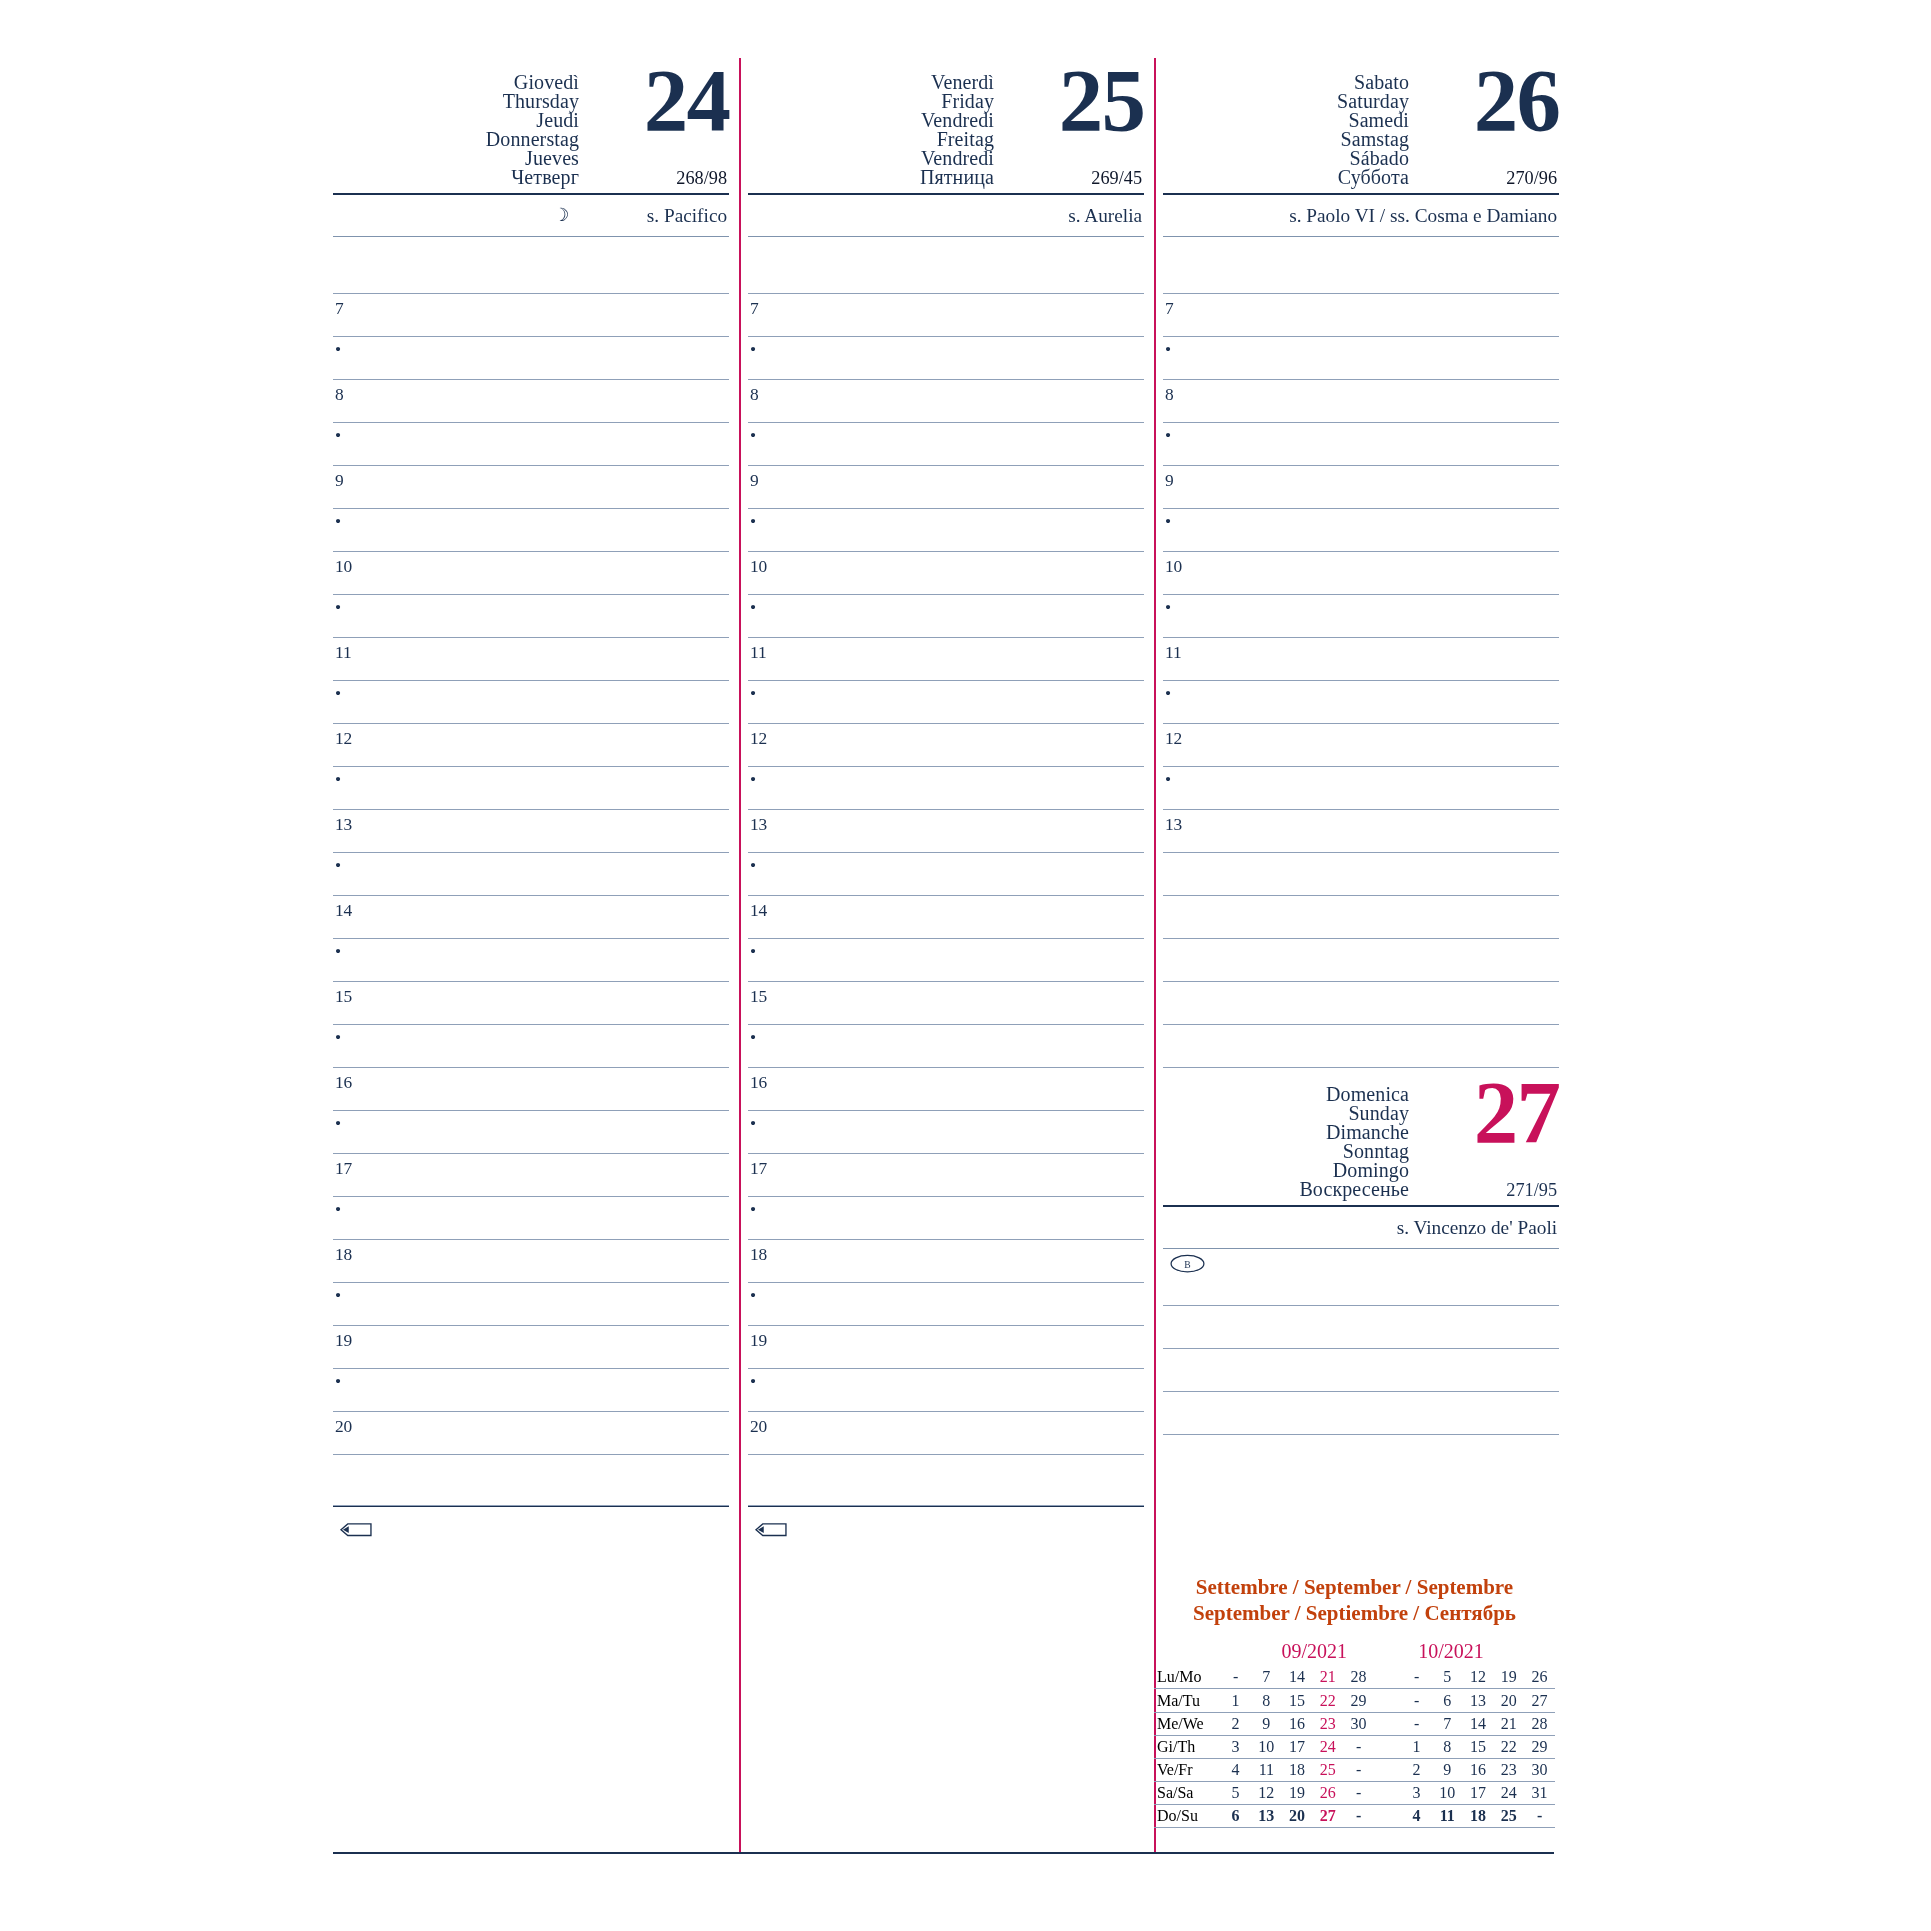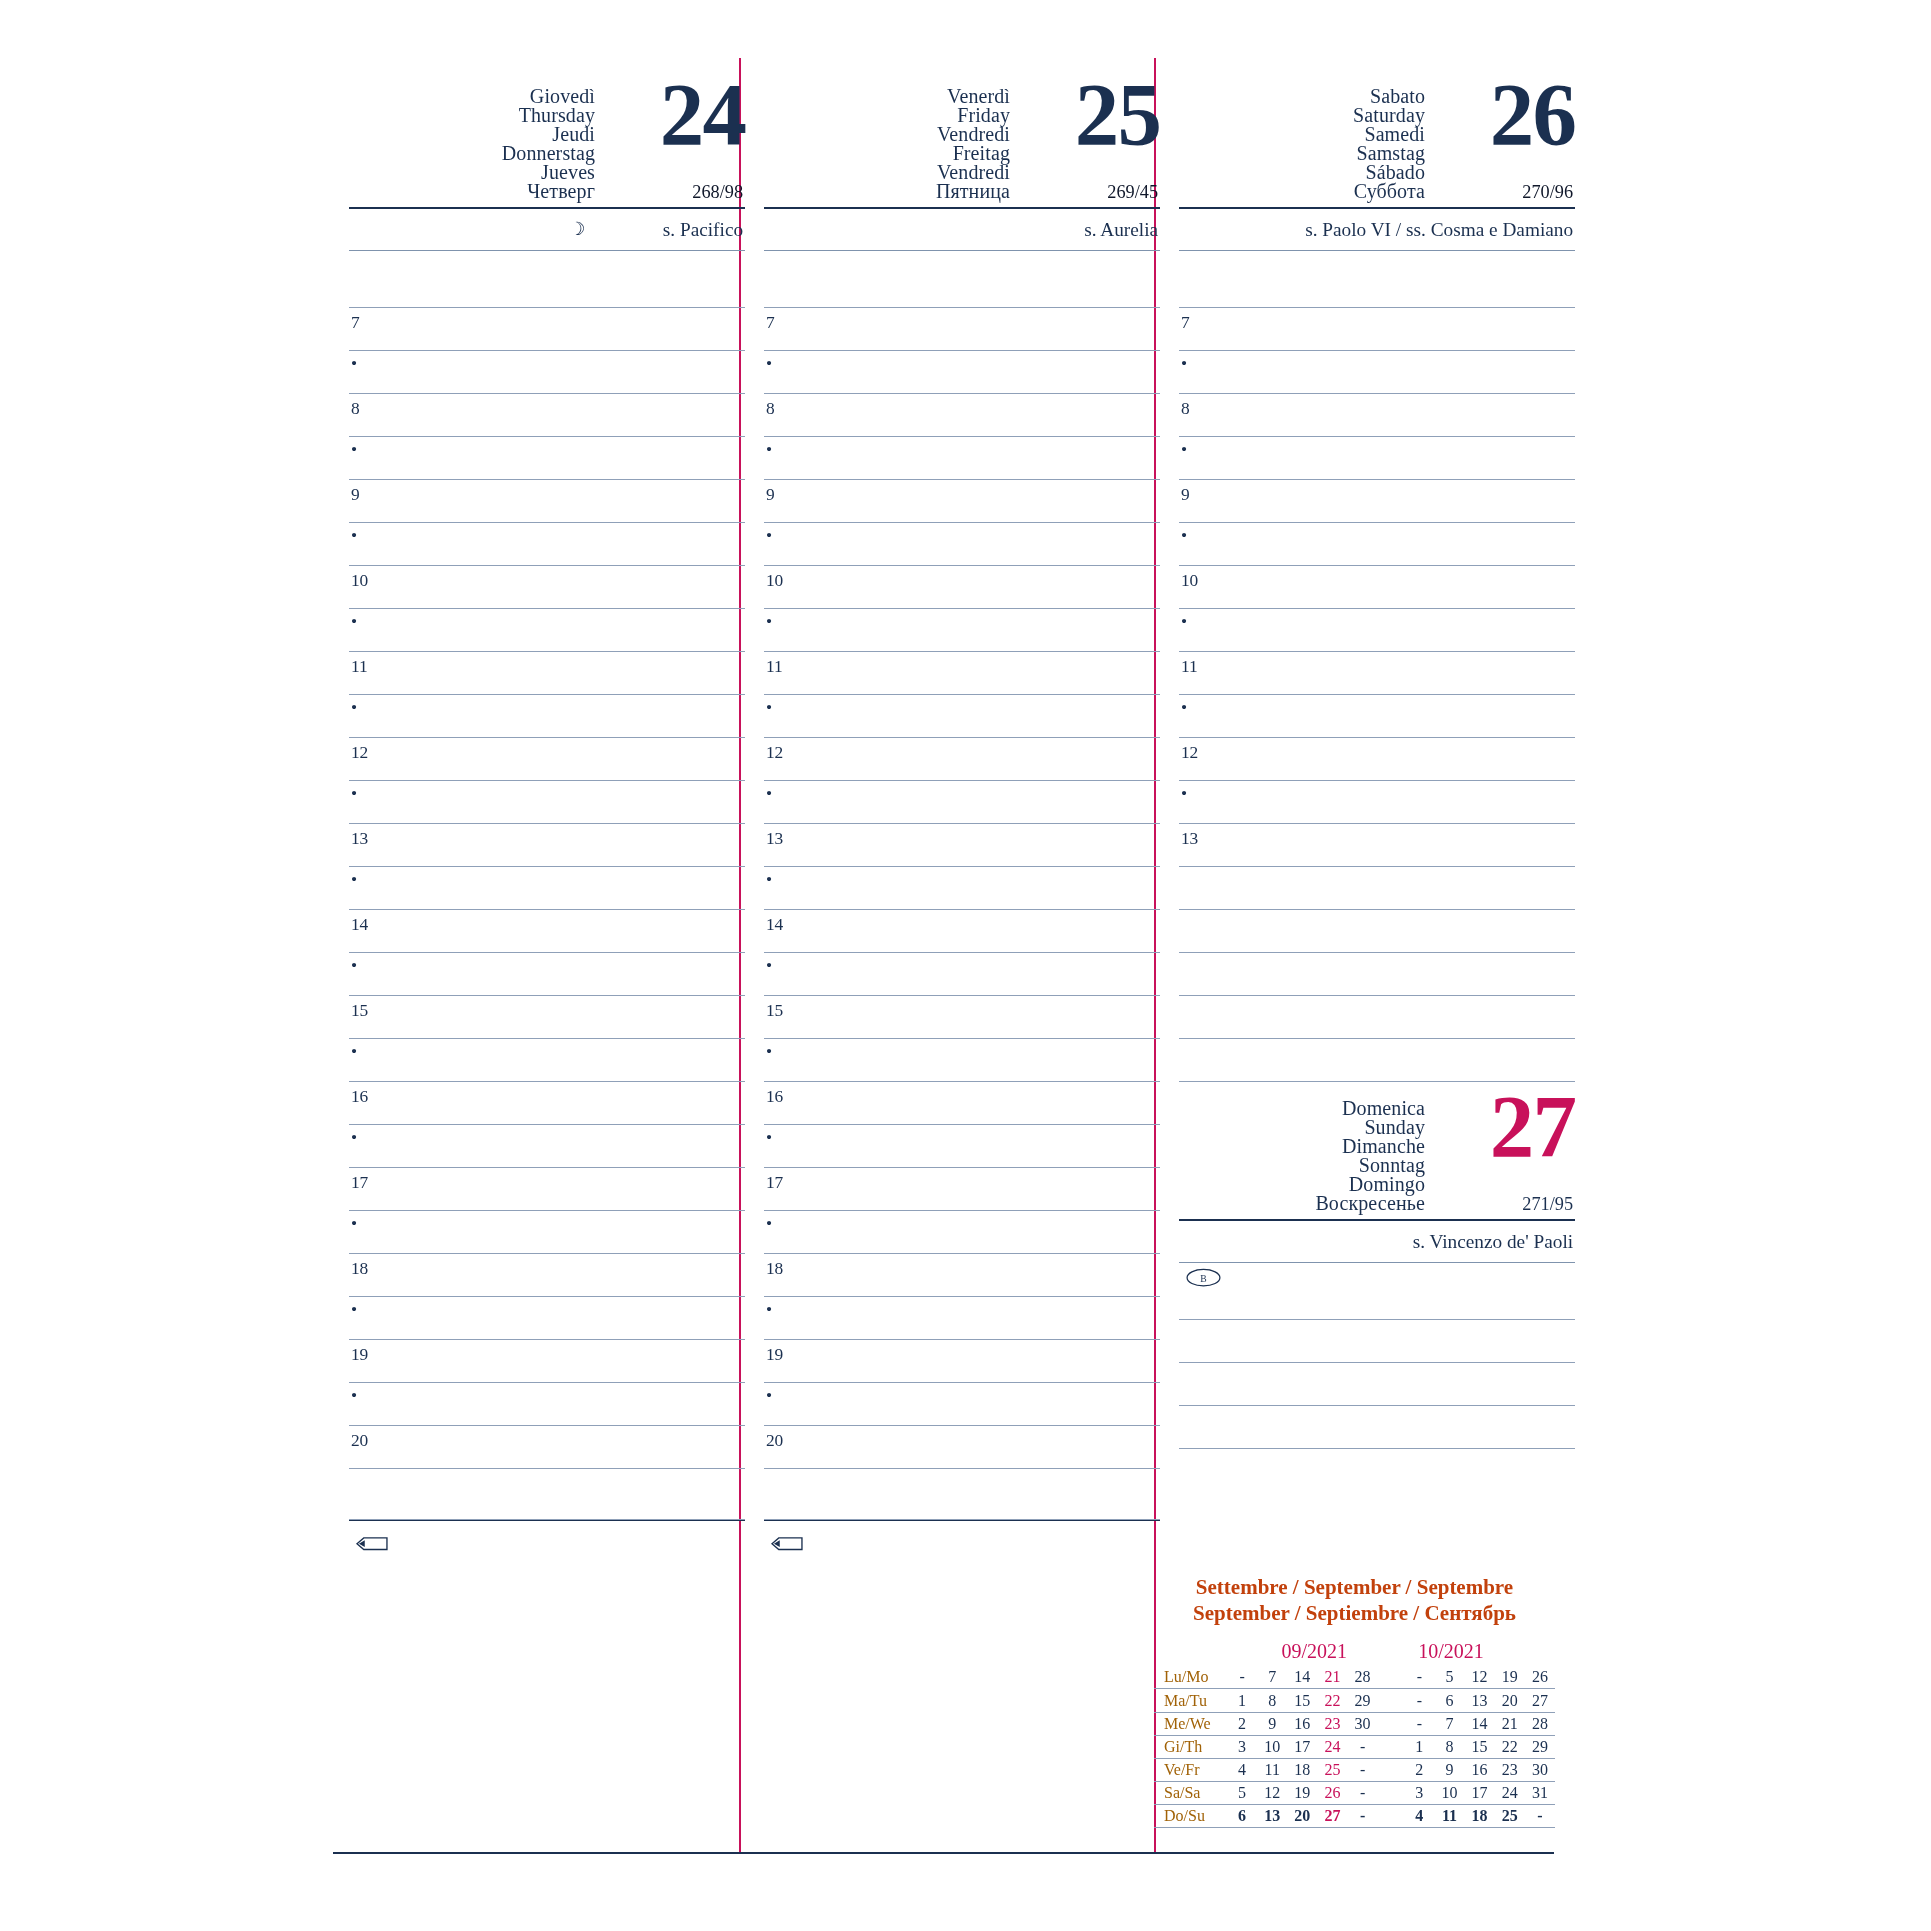--- a/index.html
+++ b/index.html
@@ -1,20 +1,20 @@
 <!DOCTYPE html>
 <html><head>
 <meta charset="utf-8">
 <style>
   html,body{margin:0;padding:0;background:#ffffff;}
   body{width:1931px;height:1931px;font-family:"Liberation Serif",serif;color:#1b3050;}
   .page{position:relative;width:1931px;height:1931px;background:#fff;}
 
   
-  .col{position:absolute;top:70px;width:396px;margin-left:16px;}
+  .col{position:absolute;top:56px;width:396px;}
   .c1{left:333px;}
   .c2{left:748px;}
   .c3{left:1163px;}
 
   
   .vsep{position:absolute;top:58px;width:1.9px;background:#c8115a;}
   .vsep.a{left:739px;height:1796px;}
   .vsep.b{left:1154px;height:1796px;}
 
   
@@ -59,21 +59,21 @@
   .bicon{position:absolute;left:5.8px;top:5.8px;}
 
   
   .minical{position:absolute;left:1154px;top:1574px;width:401px;}
   .mc-title{text-align:center;font-weight:700;font-size:21px;line-height:26px;color:#c2410c;}
   .mc-head{display:flex;margin-top:13.5px;font-size:20px;color:#c8115a;}
   .mc-head .m1{width:193px;text-align:right;}
   .mc-head .m2{width:208px;text-align:center;}
   table.mc{border-collapse:collapse;width:401px;margin-top:3.9px;font-size:16px;}
   table.mc td{border-bottom:1px solid #8fa0b8;padding:1.4px 0;height:19.3px;}
-  table.mc td.dn{width:53px;color:#a16207;padding-left:10px;}
+  table.mc td.dn{width:53px;color:#000000;padding-left:3px;}
   table.mc td.d{width:26px;text-align:center;color:#1b3050;}
   table.mc td.gap{width:23px;}
   table.mc td.hl{color:#c8115a;}
   table.mc tr.sun td{font-weight:700;}
   table.mc tr.sun td.dn{font-weight:400;}
 </style>
 </head>
 <body>
 
 <div class="page">

